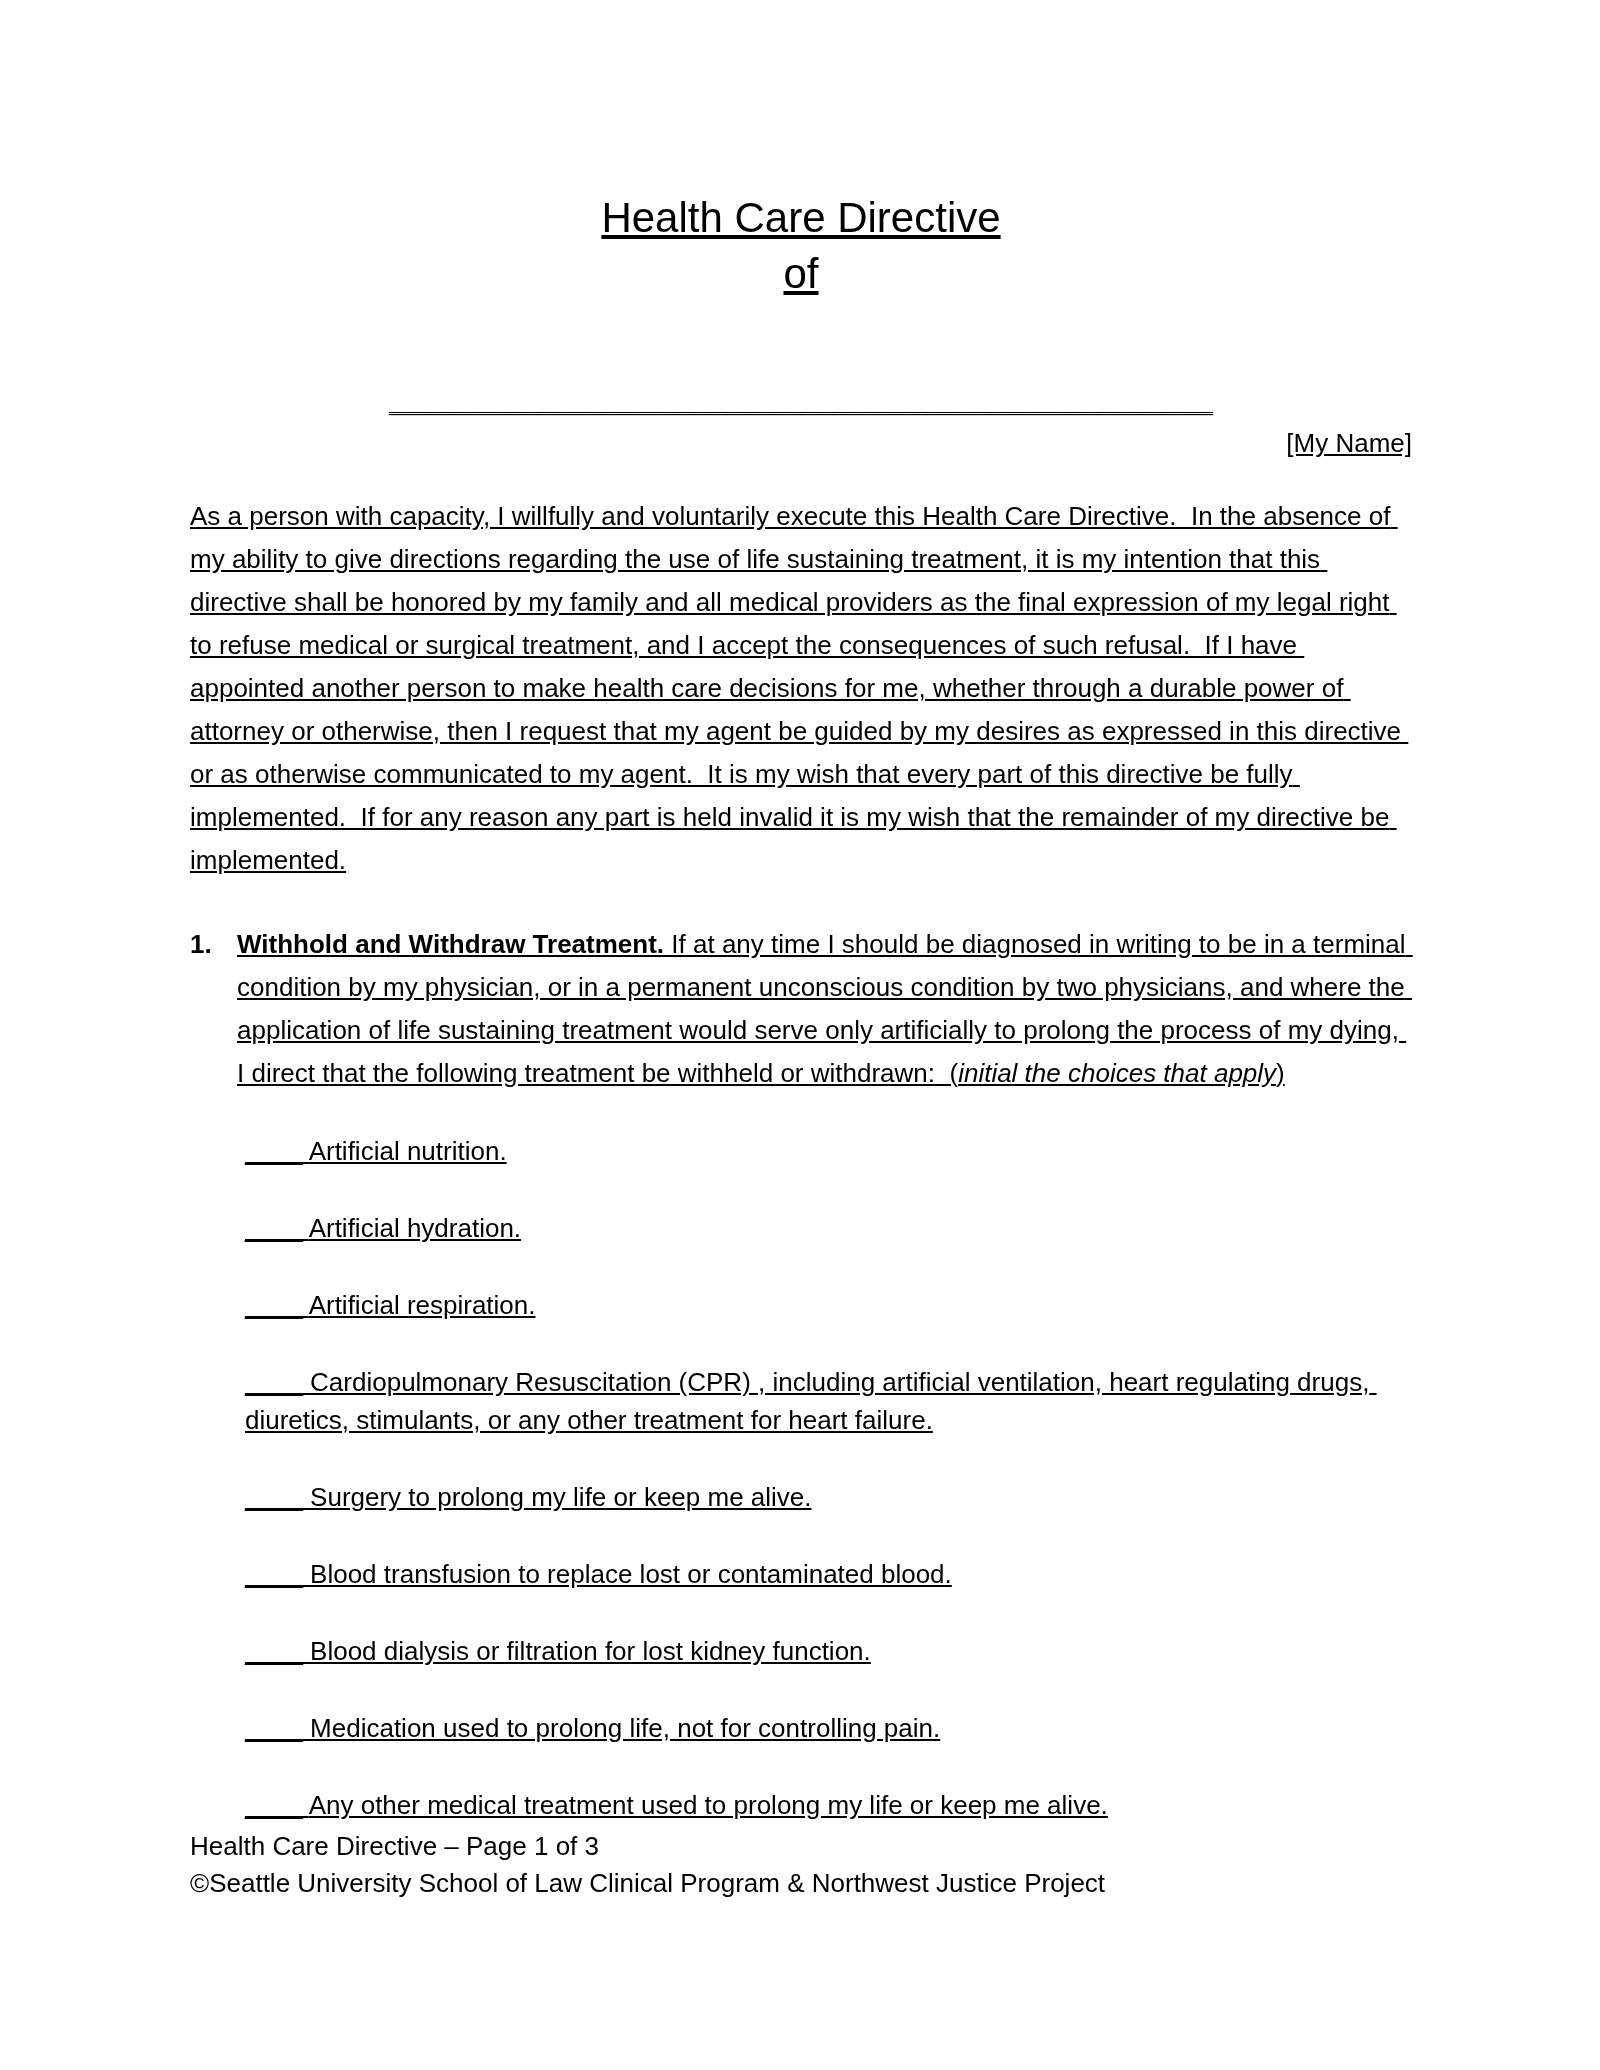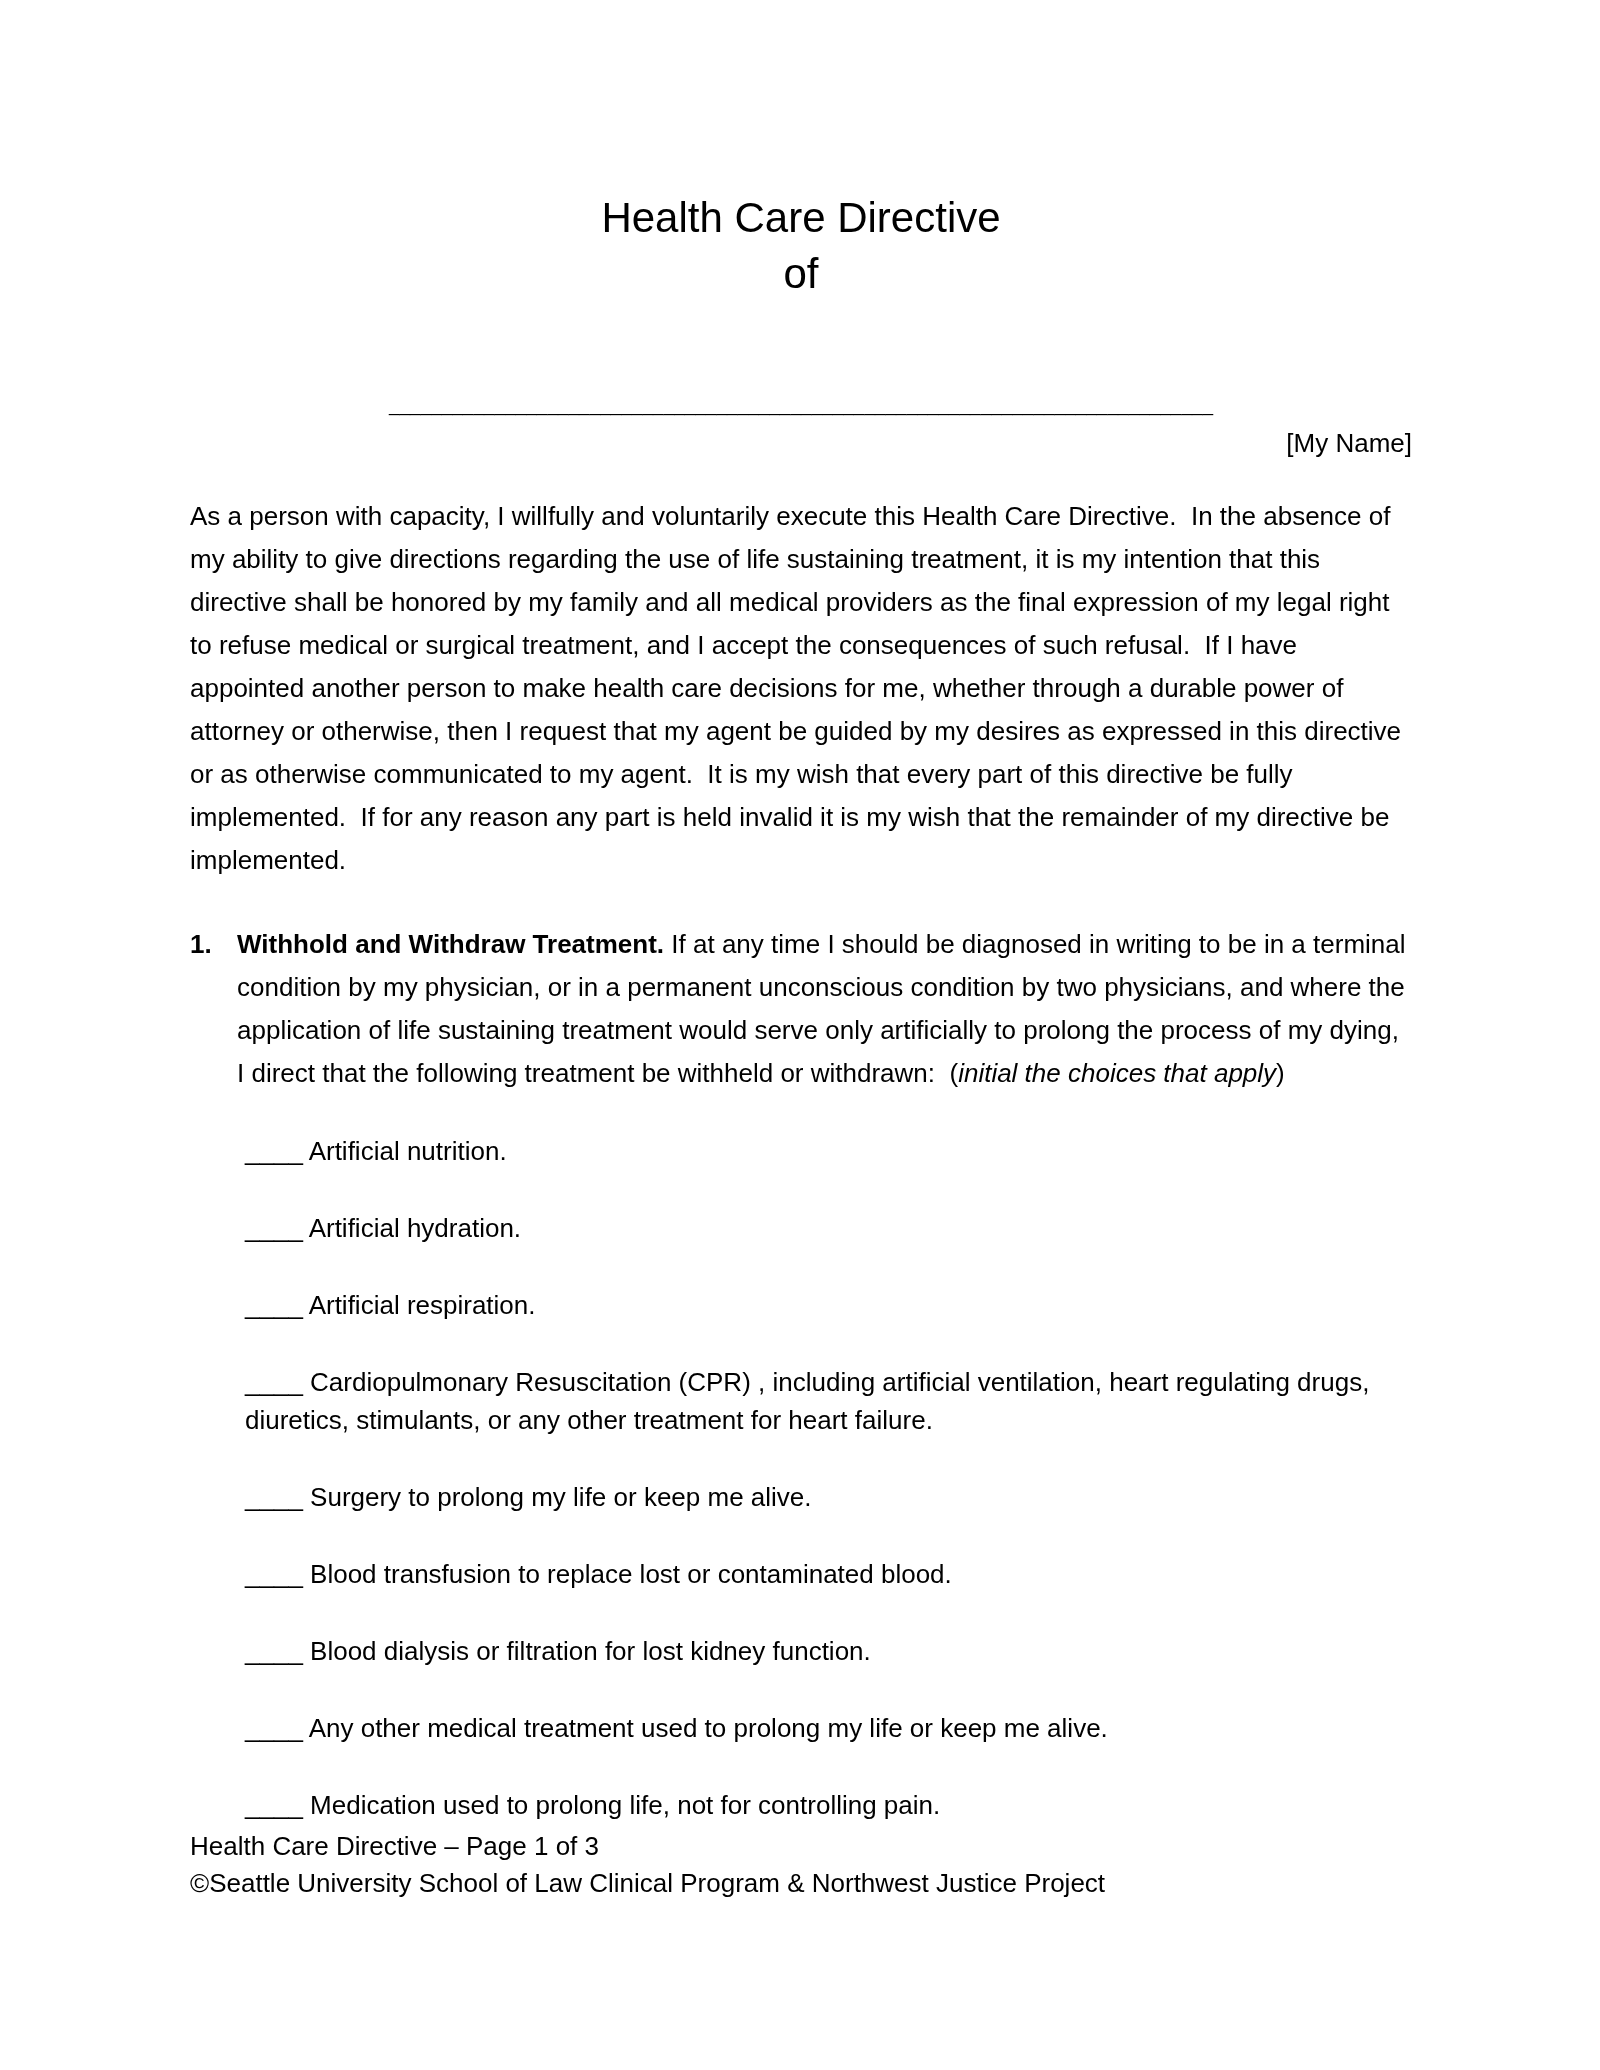--- a/index.html
+++ b/index.html
@@ -15,20 +15,21 @@
     color: #000000;
     overflow: hidden;
   }
   .page {
     position: absolute;
     inset: 0;
     background: #ffffff;
   }
   .content {
     padding: 0 188px 0 190px;
+    text-decoration: underline;
   }
   .doc-title {
     margin-top: 190px;
     text-align: center;
     font-size: 42px;
     line-height: 56px;
     font-weight: 400;
   }
   .name-blank-line {
     margin-top: 84px;
@@ -100,22 +101,22 @@
     <p class="body-text numbered"><span class="num">1.</span><span class="bold">Withhold and Withdraw Treatment.</span><span> If at any time I should be diagnosed in writing to be in a terminal condition by my physician, or in a permanent unconscious condition by two physicians, and where the application of life sustaining treatment would serve only artificially to prolong the process of my dying, I direct that the following treatment be withheld or withdrawn:  (</span><span class="italic">initial the choices that apply</span><span>)</span></p>
 
     <div class="choices">
       <p class="choice"><span>____ </span><span>Artificial nutrition.</span></p>
       <p class="choice"><span>____ </span><span>Artificial hydration.</span></p>
       <p class="choice"><span>____ </span><span>Artificial respiration.</span></p>
       <p class="choice"><span>____ </span><span>Cardiopulmonary Resuscitation (CPR) , including artificial ventilation, heart regulating drugs, diuretics, stimulants, or any other treatment for heart failure.</span></p>
       <p class="choice"><span>____ </span><span>Surgery to prolong my life or keep me alive.</span></p>
       <p class="choice"><span>____ </span><span>Blood transfusion to replace lost or contaminated blood.</span></p>
       <p class="choice"><span>____ </span><span>Blood dialysis or filtration for lost kidney function.</span></p>
+      <p class="choice"><span>____ </span><span>Medication used to prolong life, not for controlling pain.</span></p>
       <p class="choice"><span>____ </span><span>Any other medical treatment used to prolong my life or keep me alive.</span></p>
-      <p class="choice"><span>____ </span><span>Medication used to prolong life, not for controlling pain.</span></p>
     </div>
 
   </div>
 
   <div class="footer">
     <div>Health Care Directive – Page 1 of 3</div>
     <div>©Seattle University School of Law Clinical Program &amp; Northwest Justice Project</div>
   </div>
 </div>
 

